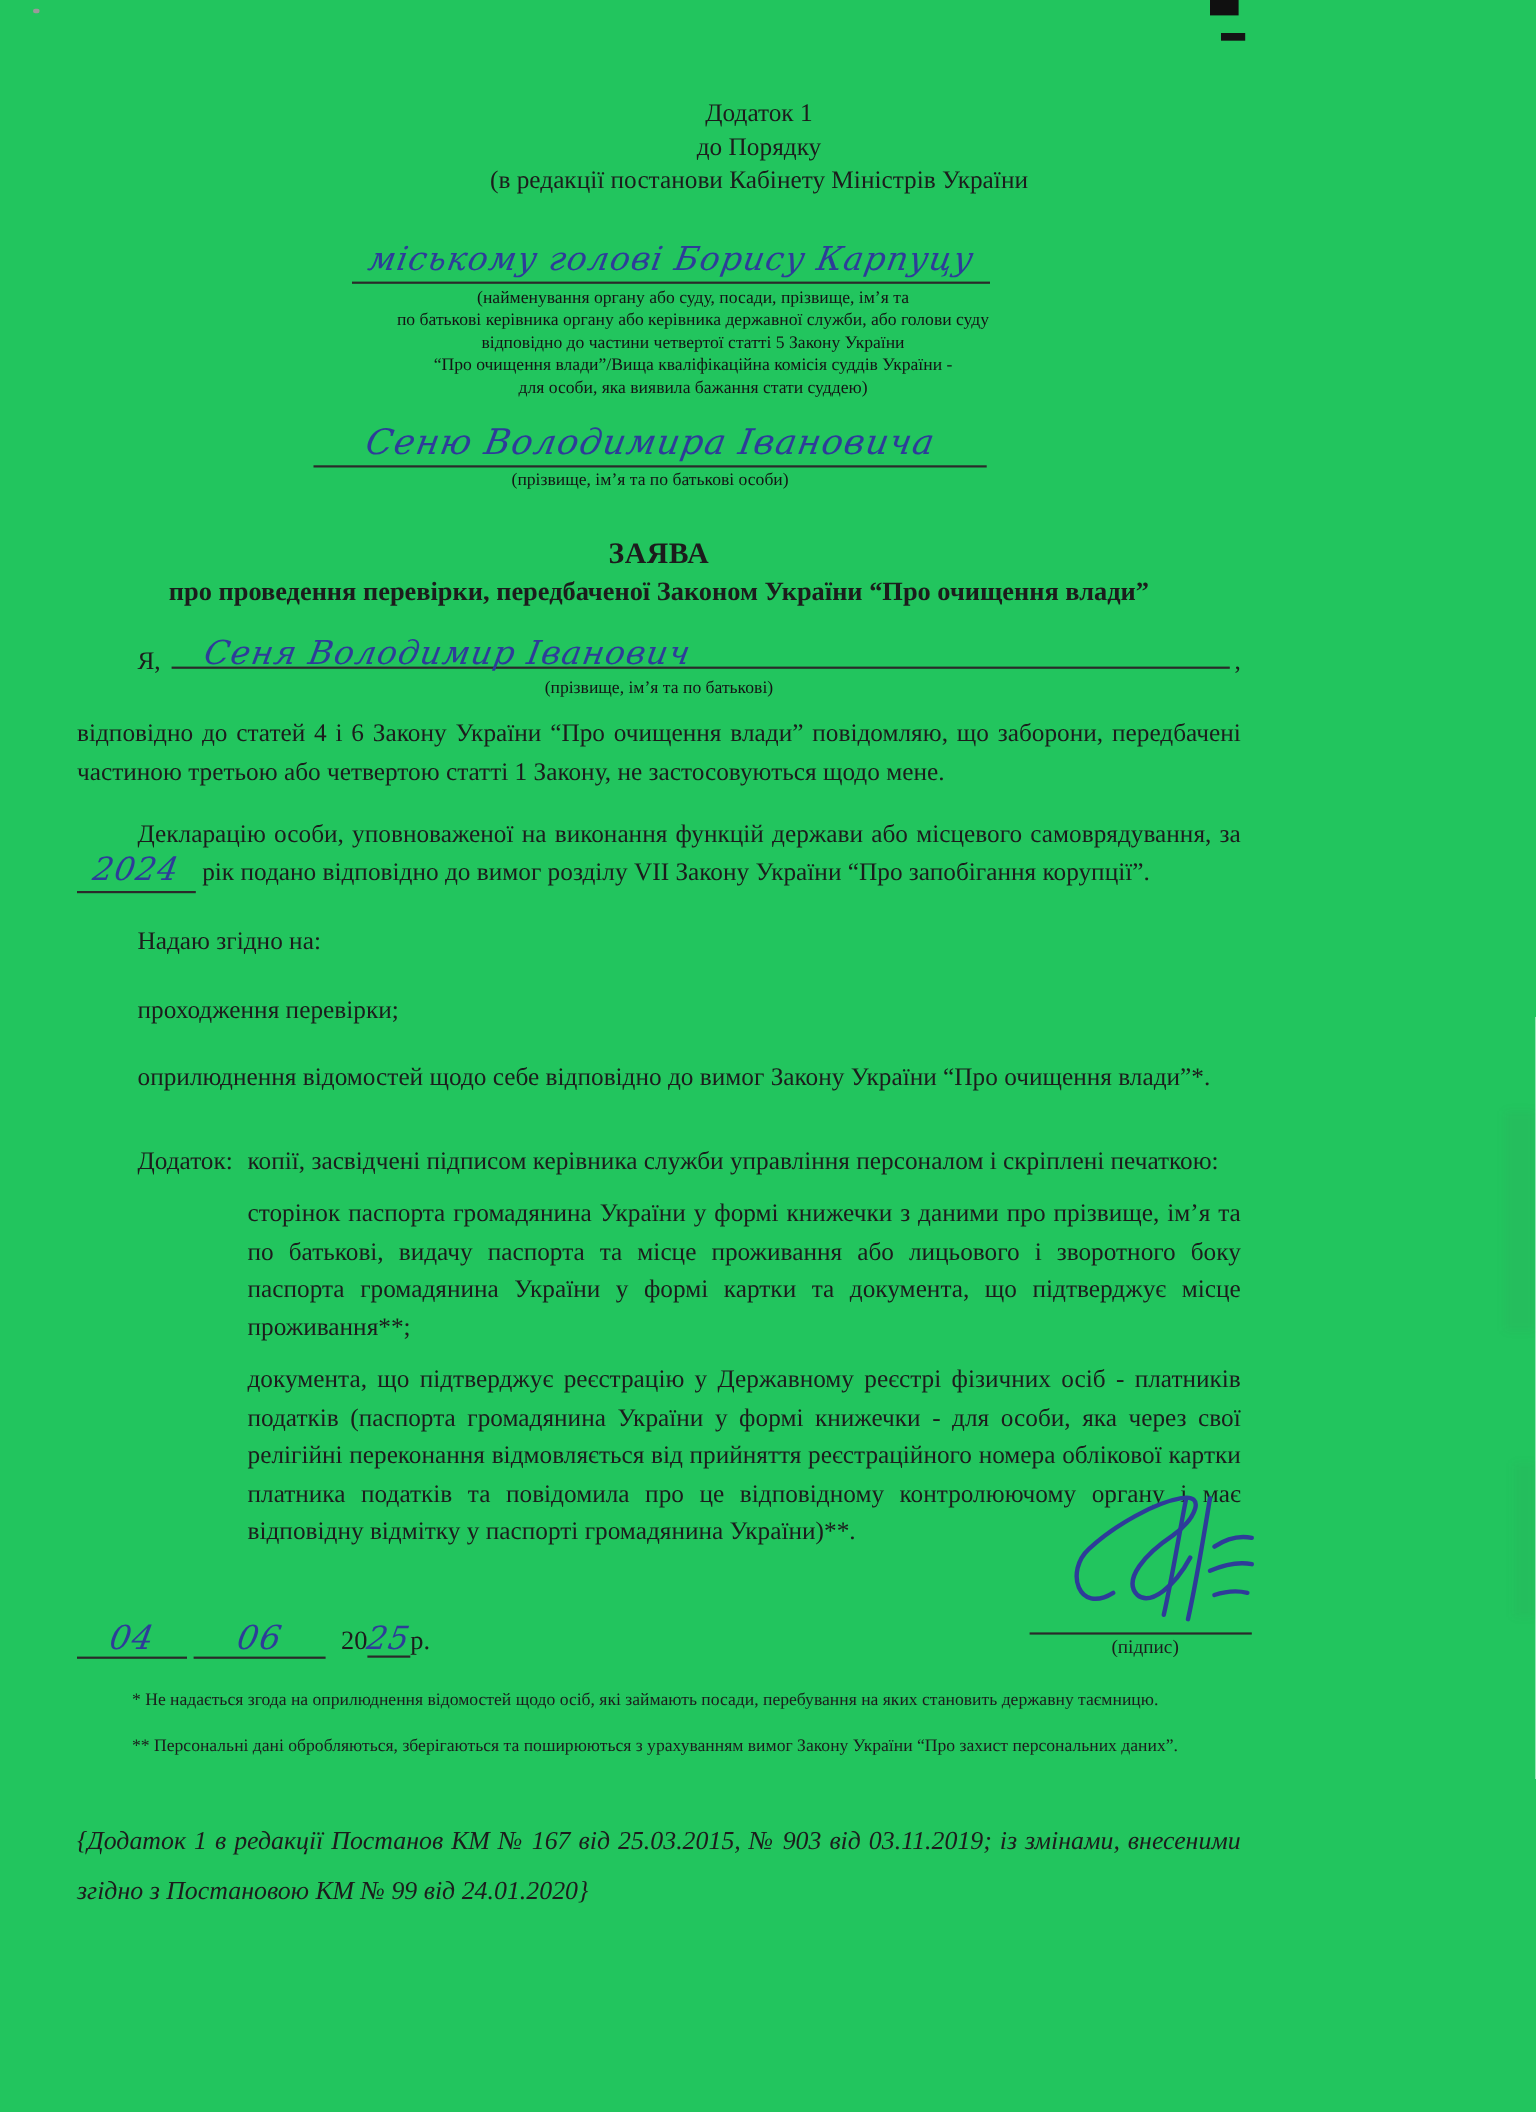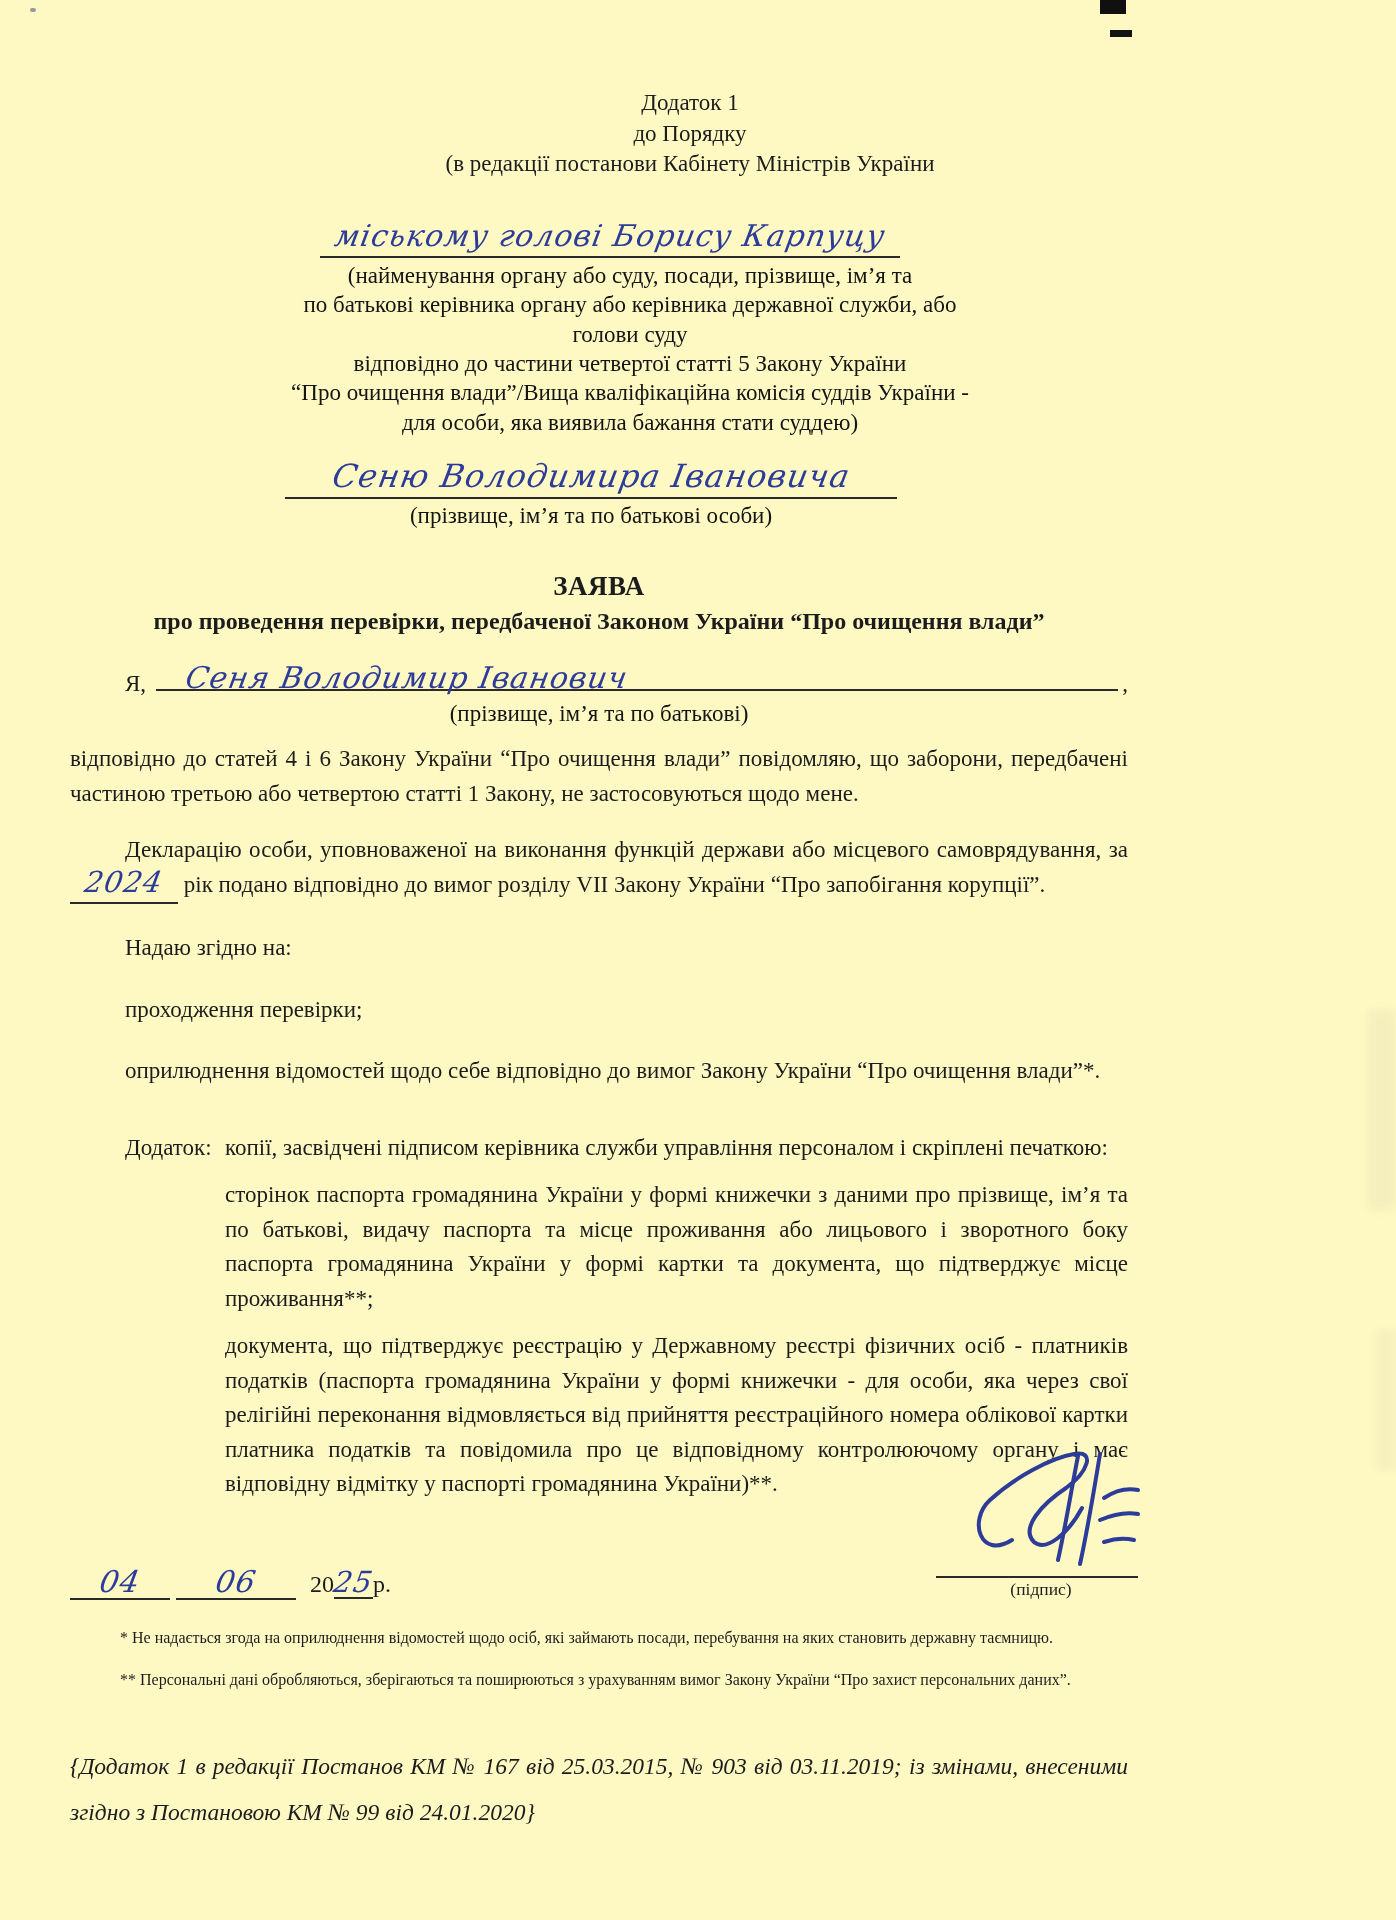--- a/index.html
+++ b/index.html
@@ -1,19 +1,19 @@
 <!DOCTYPE html>
 <html lang="uk"><head>
 <meta charset="utf-8">
 <style>
   html,body{margin:0;padding:0;background:#ffffff;}
   .page{
     position:relative;
     width:1396px;height:1920px;
-    background:#fef9c3;
+    background:#22c55e;
     font-family:"Liberation Serif","DejaVu Serif",serif;
     color:#1c1c1c;
     overflow:hidden;
     box-sizing:border-box;
     padding:88px 268px 0 70px;
   }
   
   .mark-sq{position:absolute;top:0;right:270px;width:26px;height:14px;background:#101010;}
   .mark-dash{position:absolute;top:30px;right:264px;width:22px;height:7px;background:#141414;}
   .speck{position:absolute;top:8px;left:30px;width:6px;height:4px;background:#9a9a9a;border-radius:2px;}
@@ -32,21 +32,21 @@
 
   .header-block{width:640px;margin-left:300px;text-align:center;font-size:23px;line-height:1.33;}
   .header-block div{margin:0;}
 
   .addr-hw-line{
     width:580px;margin:30px 0 0 250px;text-align:center;
     border-bottom:2px solid #2a2a2a;
     height:46px;line-height:52px;
   }
   .addr-hw-line .hw{font-size:30px;}
-  .caption{font-size:23px;line-height:1.28;text-align:center;color:#141414;}
+  .caption{font-size:16px;line-height:1.28;text-align:center;color:#141414;}
   .addr-captions{width:700px;margin:3px 0 0 210px;}
 
   .name-hw-line{
     width:612px;margin:12px 0 0 215px;text-align:center;
     border-bottom:2px solid #2a2a2a;
     height:48px;line-height:54px;
   }
   .name-hw-line .hw{font-size:32px;}
   .name-caption{width:612px;margin-left:215px;margin-top:2px;}
 

